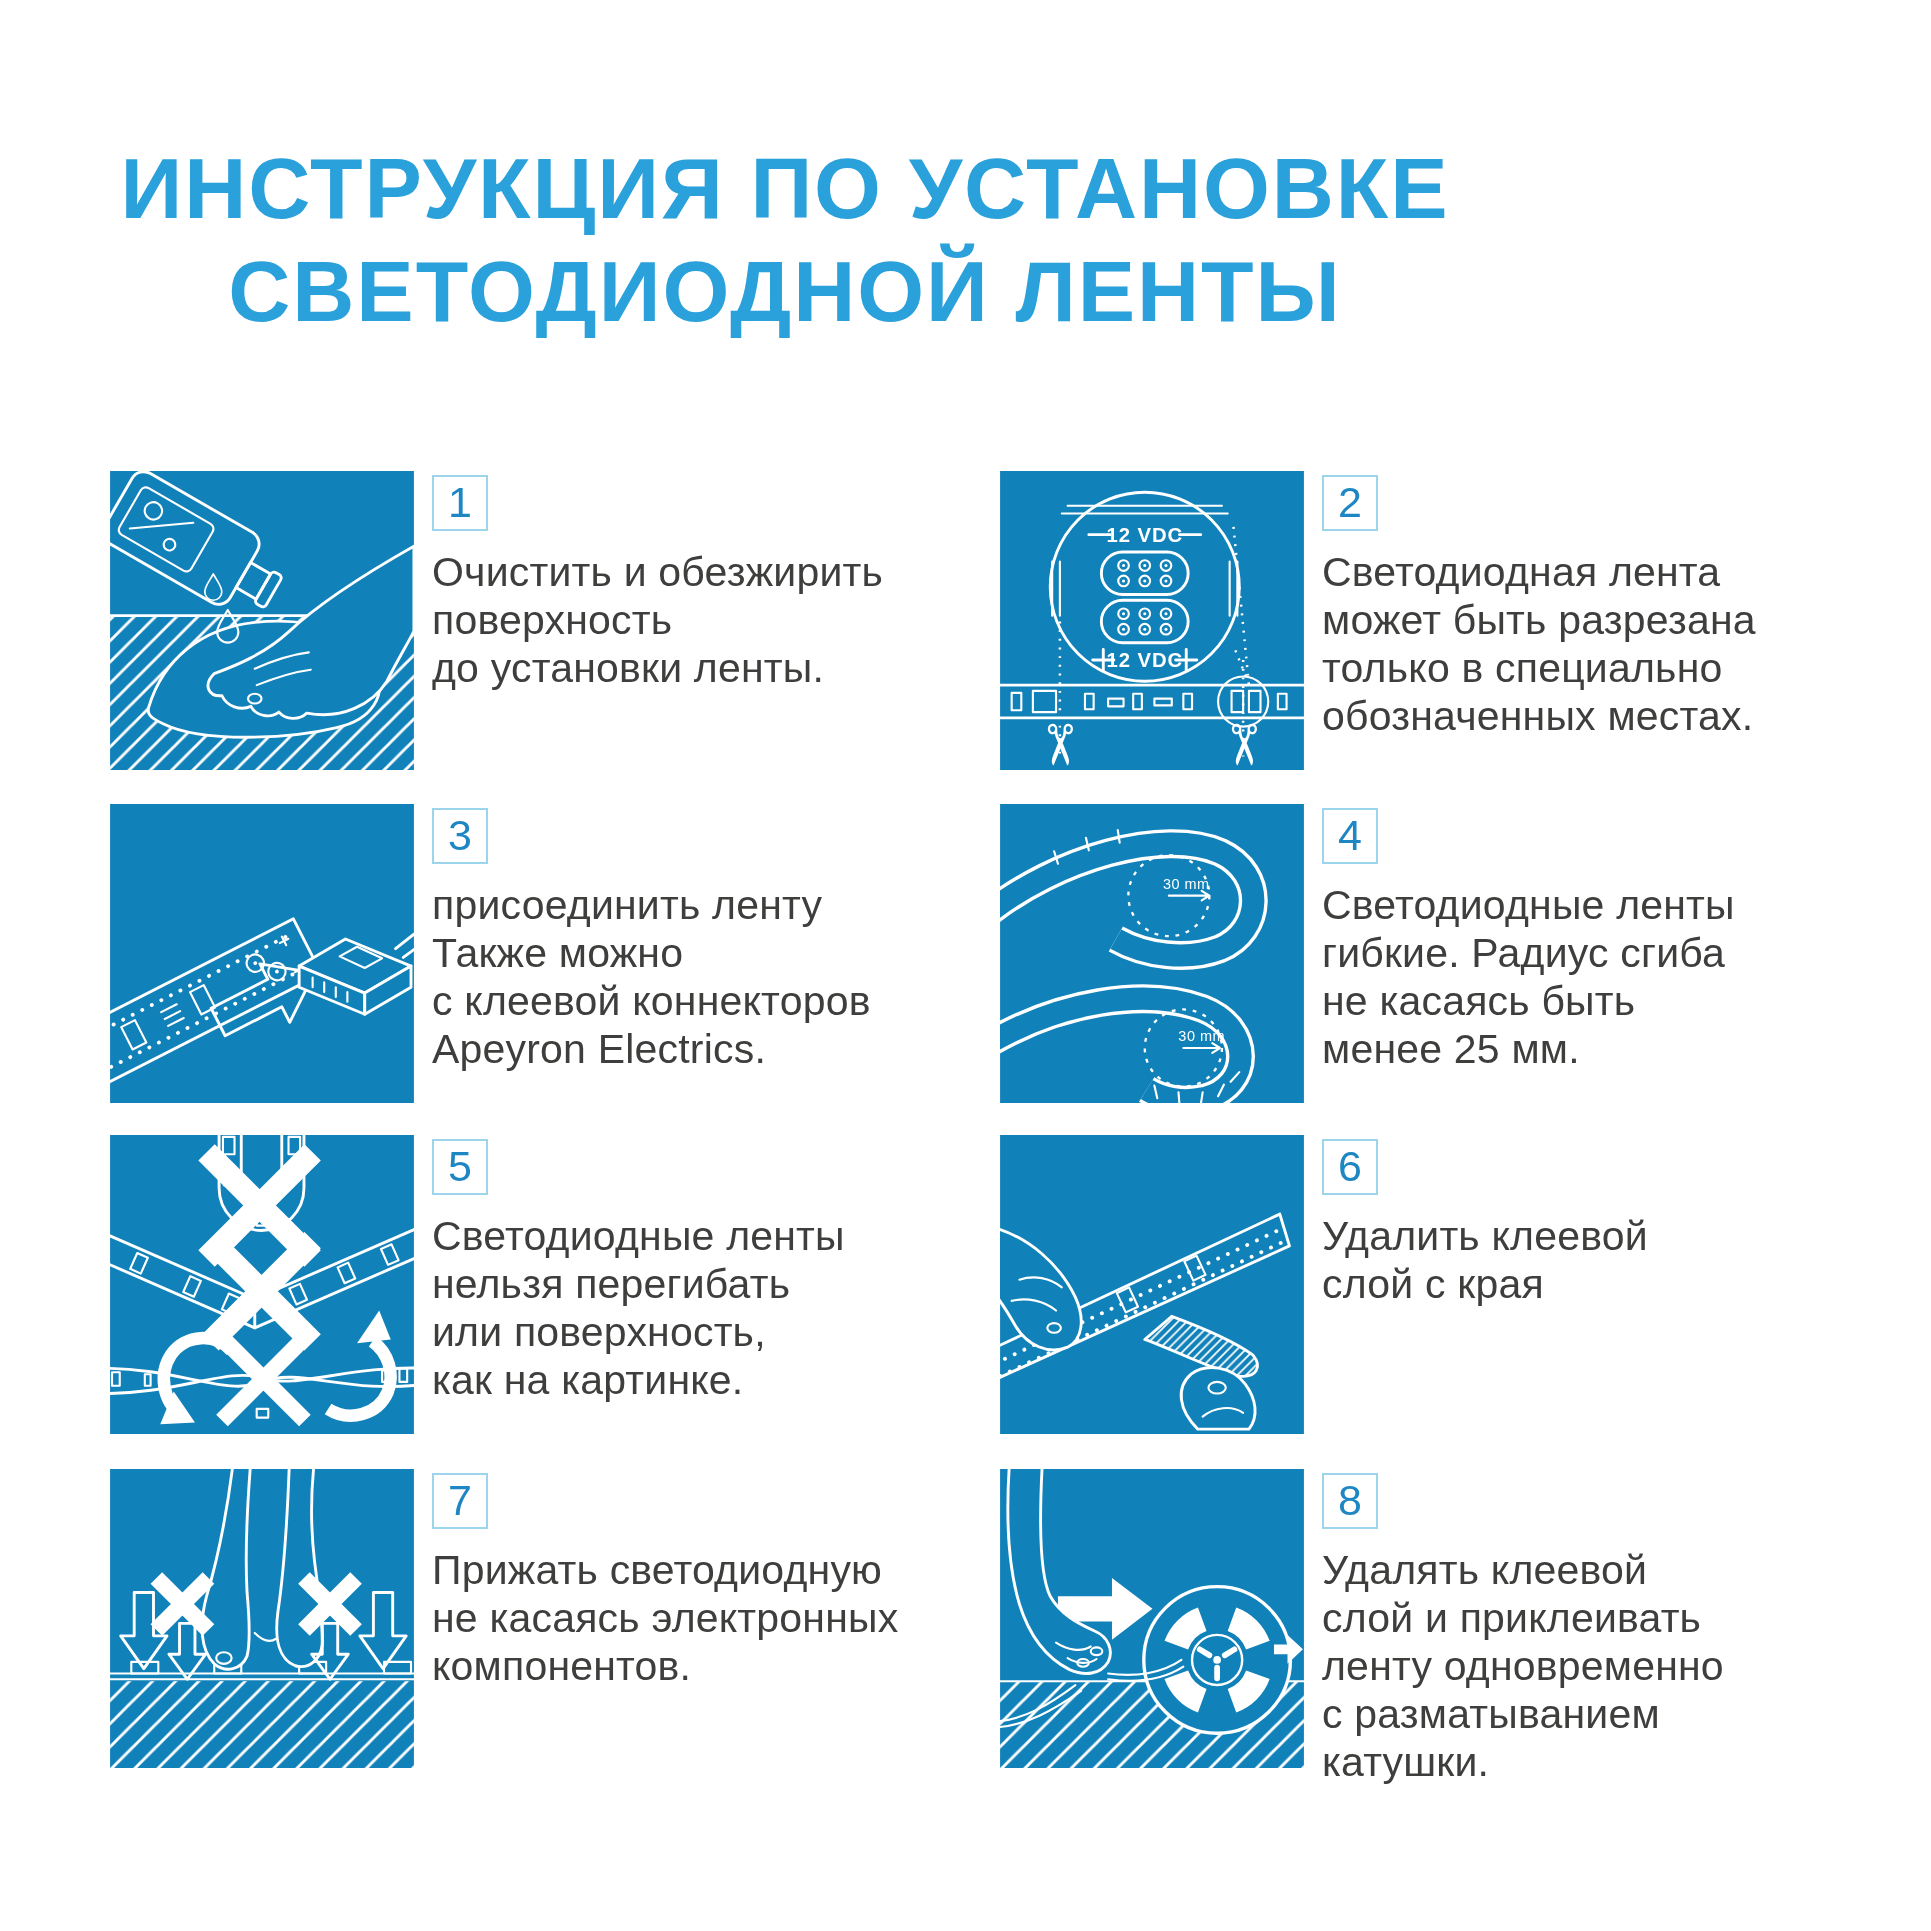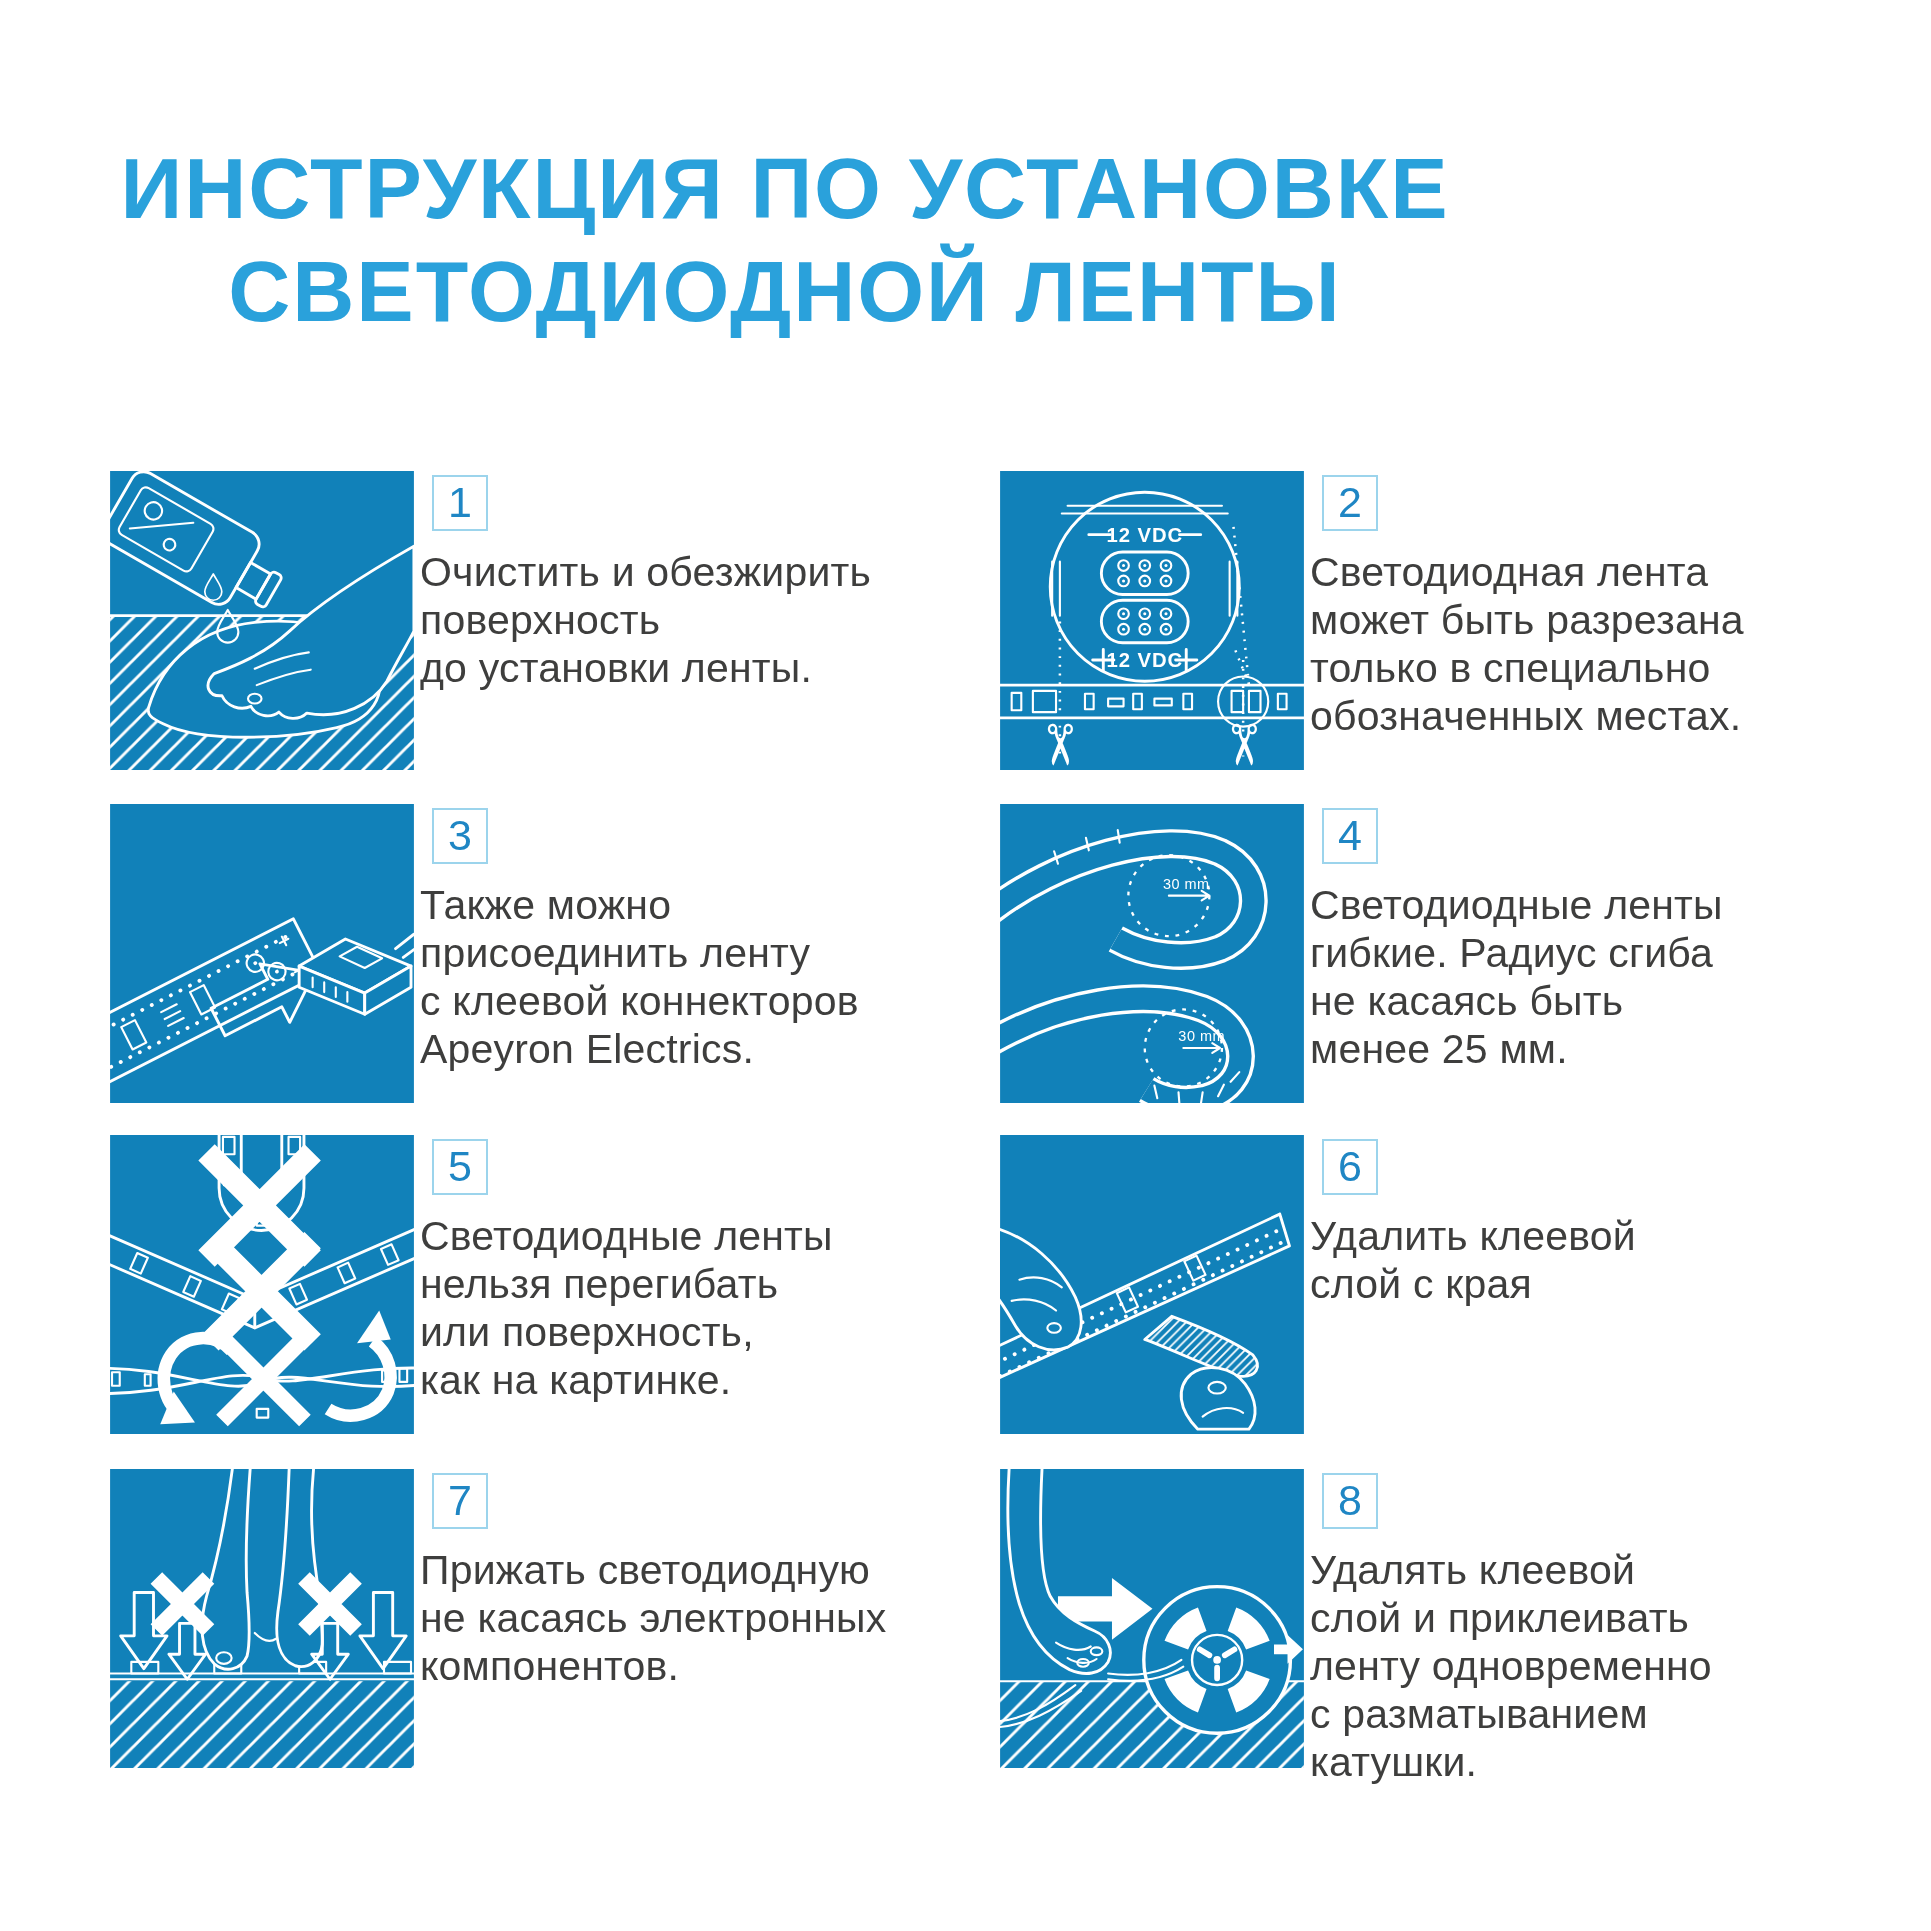--- a/index.html
+++ b/index.html
@@ -16,21 +16,21 @@
   .title{position:absolute;top:137px;left:0;width:1570px;text-align:center;
          color:var(--accent);font-weight:700;font-size:86px;line-height:103px;letter-spacing:1.9px;}
   .title span{display:block;}
   .step{position:absolute;width:946px;height:328px;}
   .panel{position:absolute;left:0;top:0;width:267px;height:299px;border-radius:14px;}
   .panel svg{display:block;width:304px;height:299px;}
   .badge{position:absolute;left:322px;top:3.9px;width:56px;height:56px;
          border:2.4px solid var(--badge-border);background:#fff;
          display:flex;align-items:center;justify-content:center;
          font-size:43px;color:var(--badge-number);}
-  .text{position:absolute;left:310px;top:77px;font-size:41px;line-height:48px;
+  .text{position:absolute;left:322px;top:77px;font-size:41px;line-height:48px;
         color:var(--text);letter-spacing:0.2px;white-space:nowrap;}
   
   .bg{fill:var(--panel);}
   .ln{stroke:#fff;stroke-width:3;fill:none;stroke-linecap:round;stroke-linejoin:round;}
   .ln2{stroke:#fff;stroke-width:2.2;fill:none;stroke-linecap:round;stroke-linejoin:round;}
   .fp{fill:var(--panel);}
   .fw{fill:#fff;stroke:none;}
   .dot{stroke:#fff;stroke-width:2.6;fill:none;stroke-dasharray:2 7;}
   .dots{stroke:#fff;stroke-width:4;fill:none;stroke-linecap:round;stroke-dasharray:0.1 11;}
   .xbar{stroke:#fff;stroke-width:24;fill:none;stroke-linecap:butt;}
@@ -188,22 +188,22 @@
           <path class="ln2" d="M238,158 L256,148 L282,160 L264,170 Z"></path>
           <path class="ln2" d="M210,180 l0,10 M222,185 l0,10 M234,190 l0,10 M246,195 l0,10"></path>
           <path class="ln" d="M296,150 L315,135 M304,159 L315,151"></path>
         </g>
       </svg>
     </figure>
     <div class="badge">
       <span>3</span>
     </div>
     <div class="text">
+      <div>присоединить ленту</div>
       <div>Также можно</div>
-      <div>присоединить ленту</div>
       <div>с клеевой коннекторов</div>
       <div>Apeyron Electrics.</div>
     </div>
   </section>
 
   <section class="step" style="left:1000px;top:804px;">
     <figure class="panel">
       <svg viewBox="0 0 315 310">
         <rect class="bg" x="0" y="0" width="315" height="310"></rect>
         <g>

